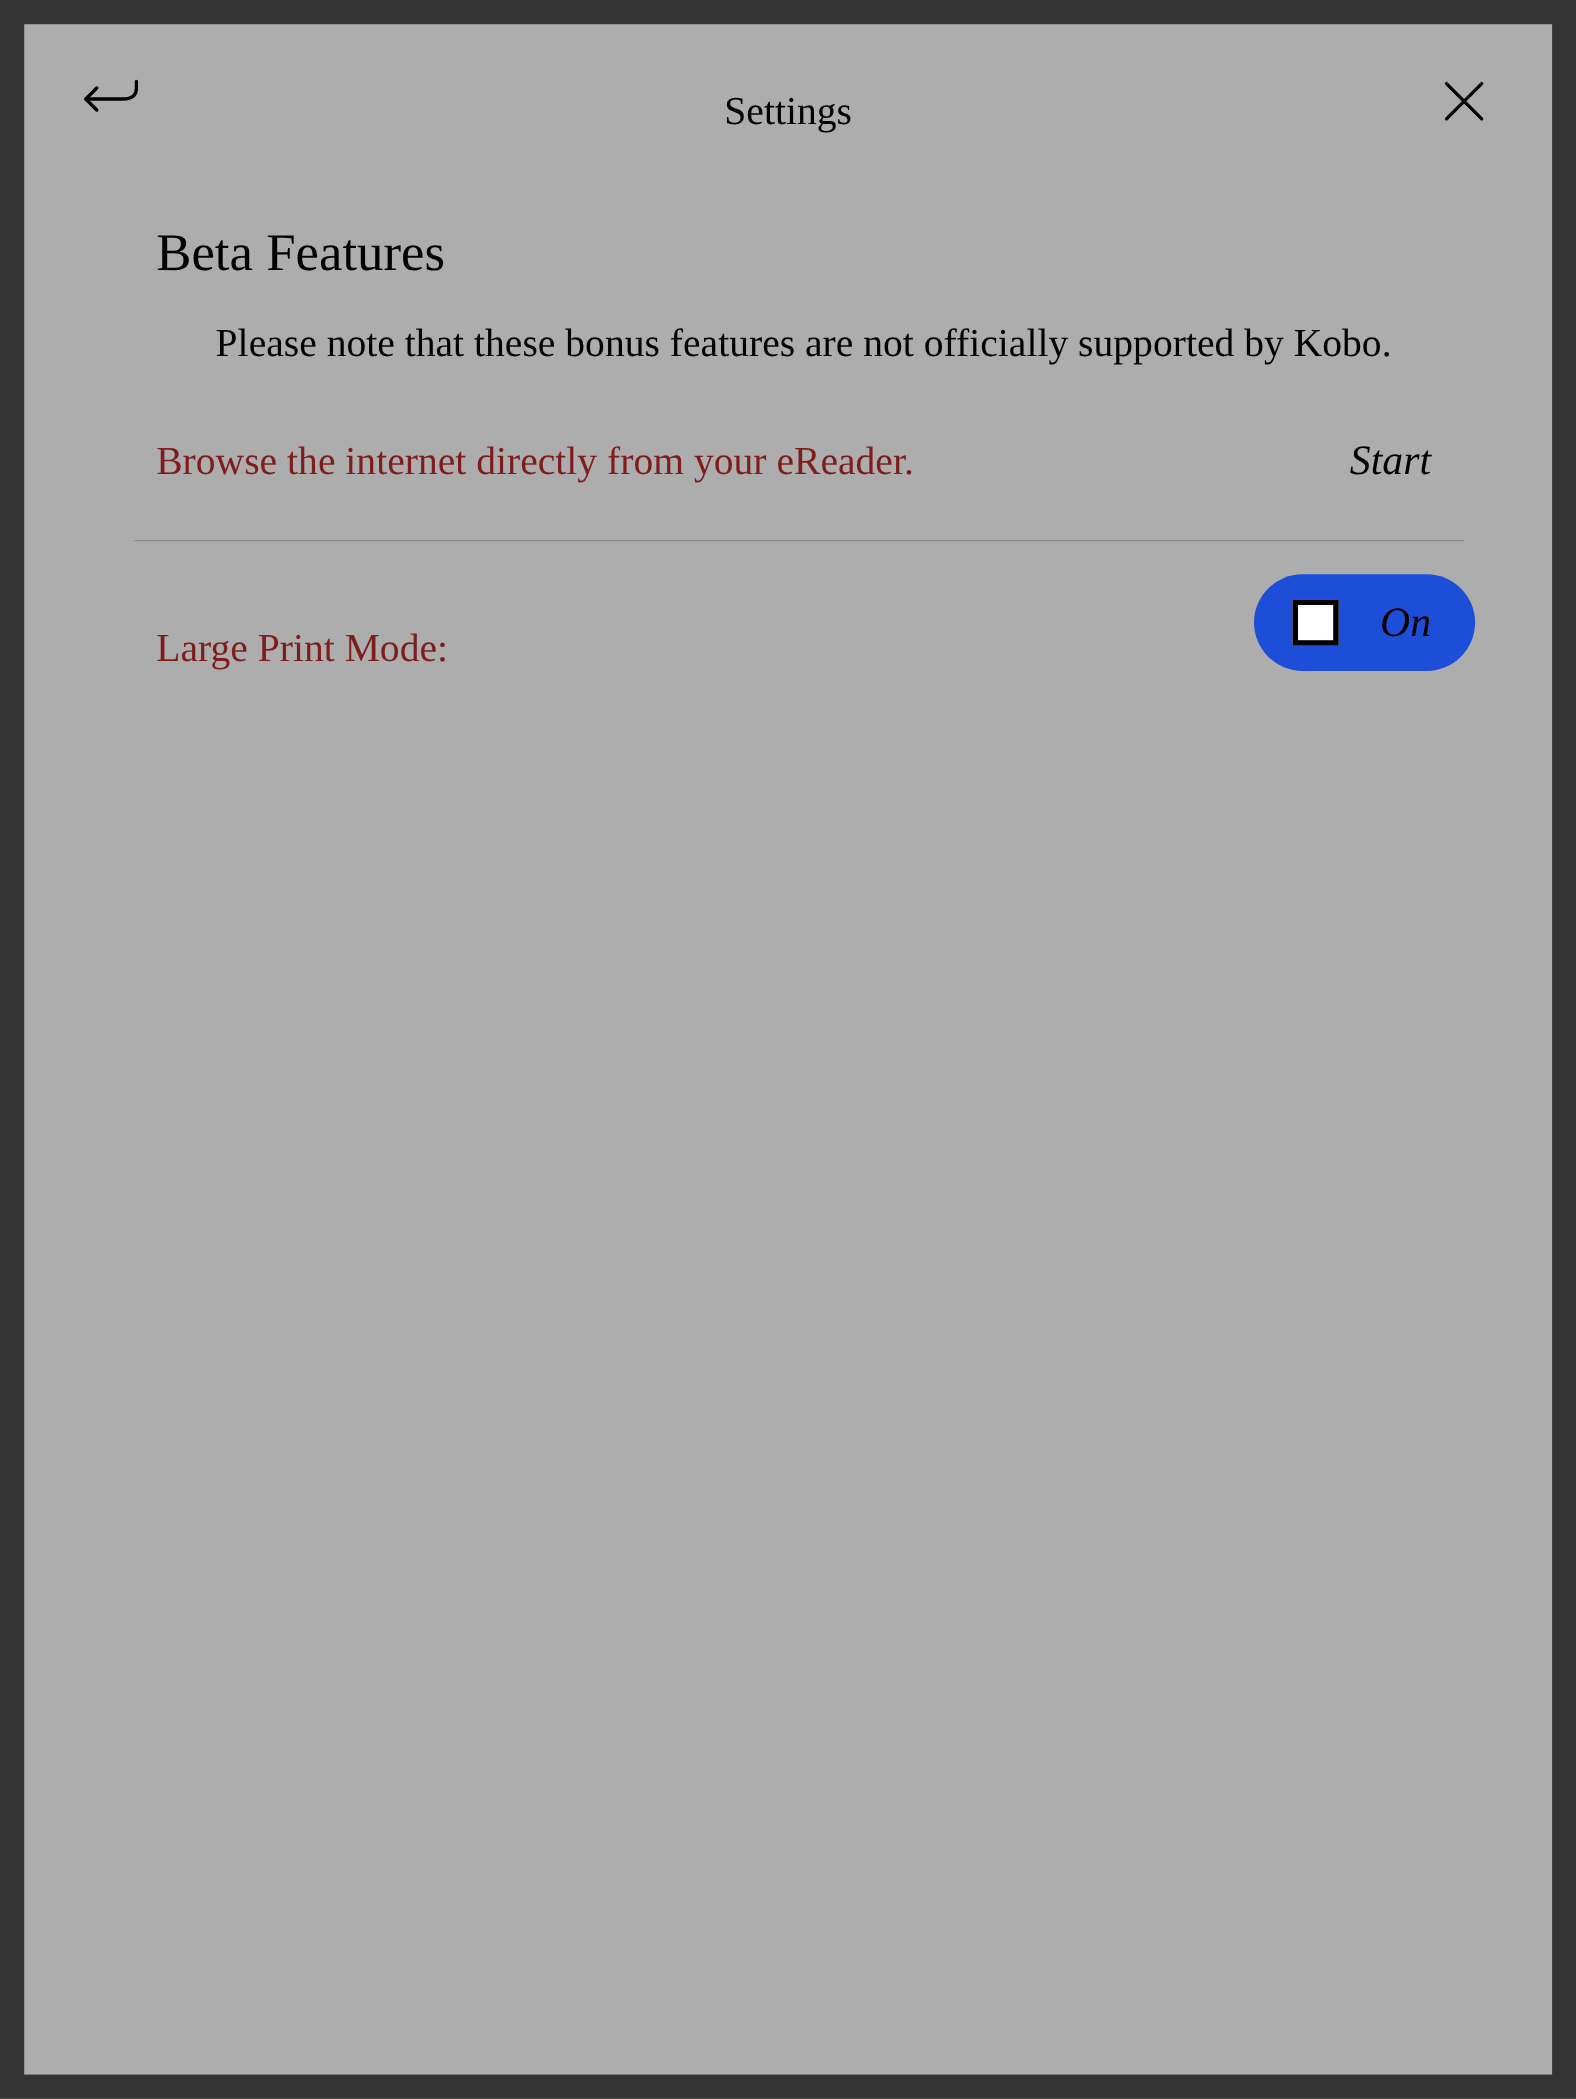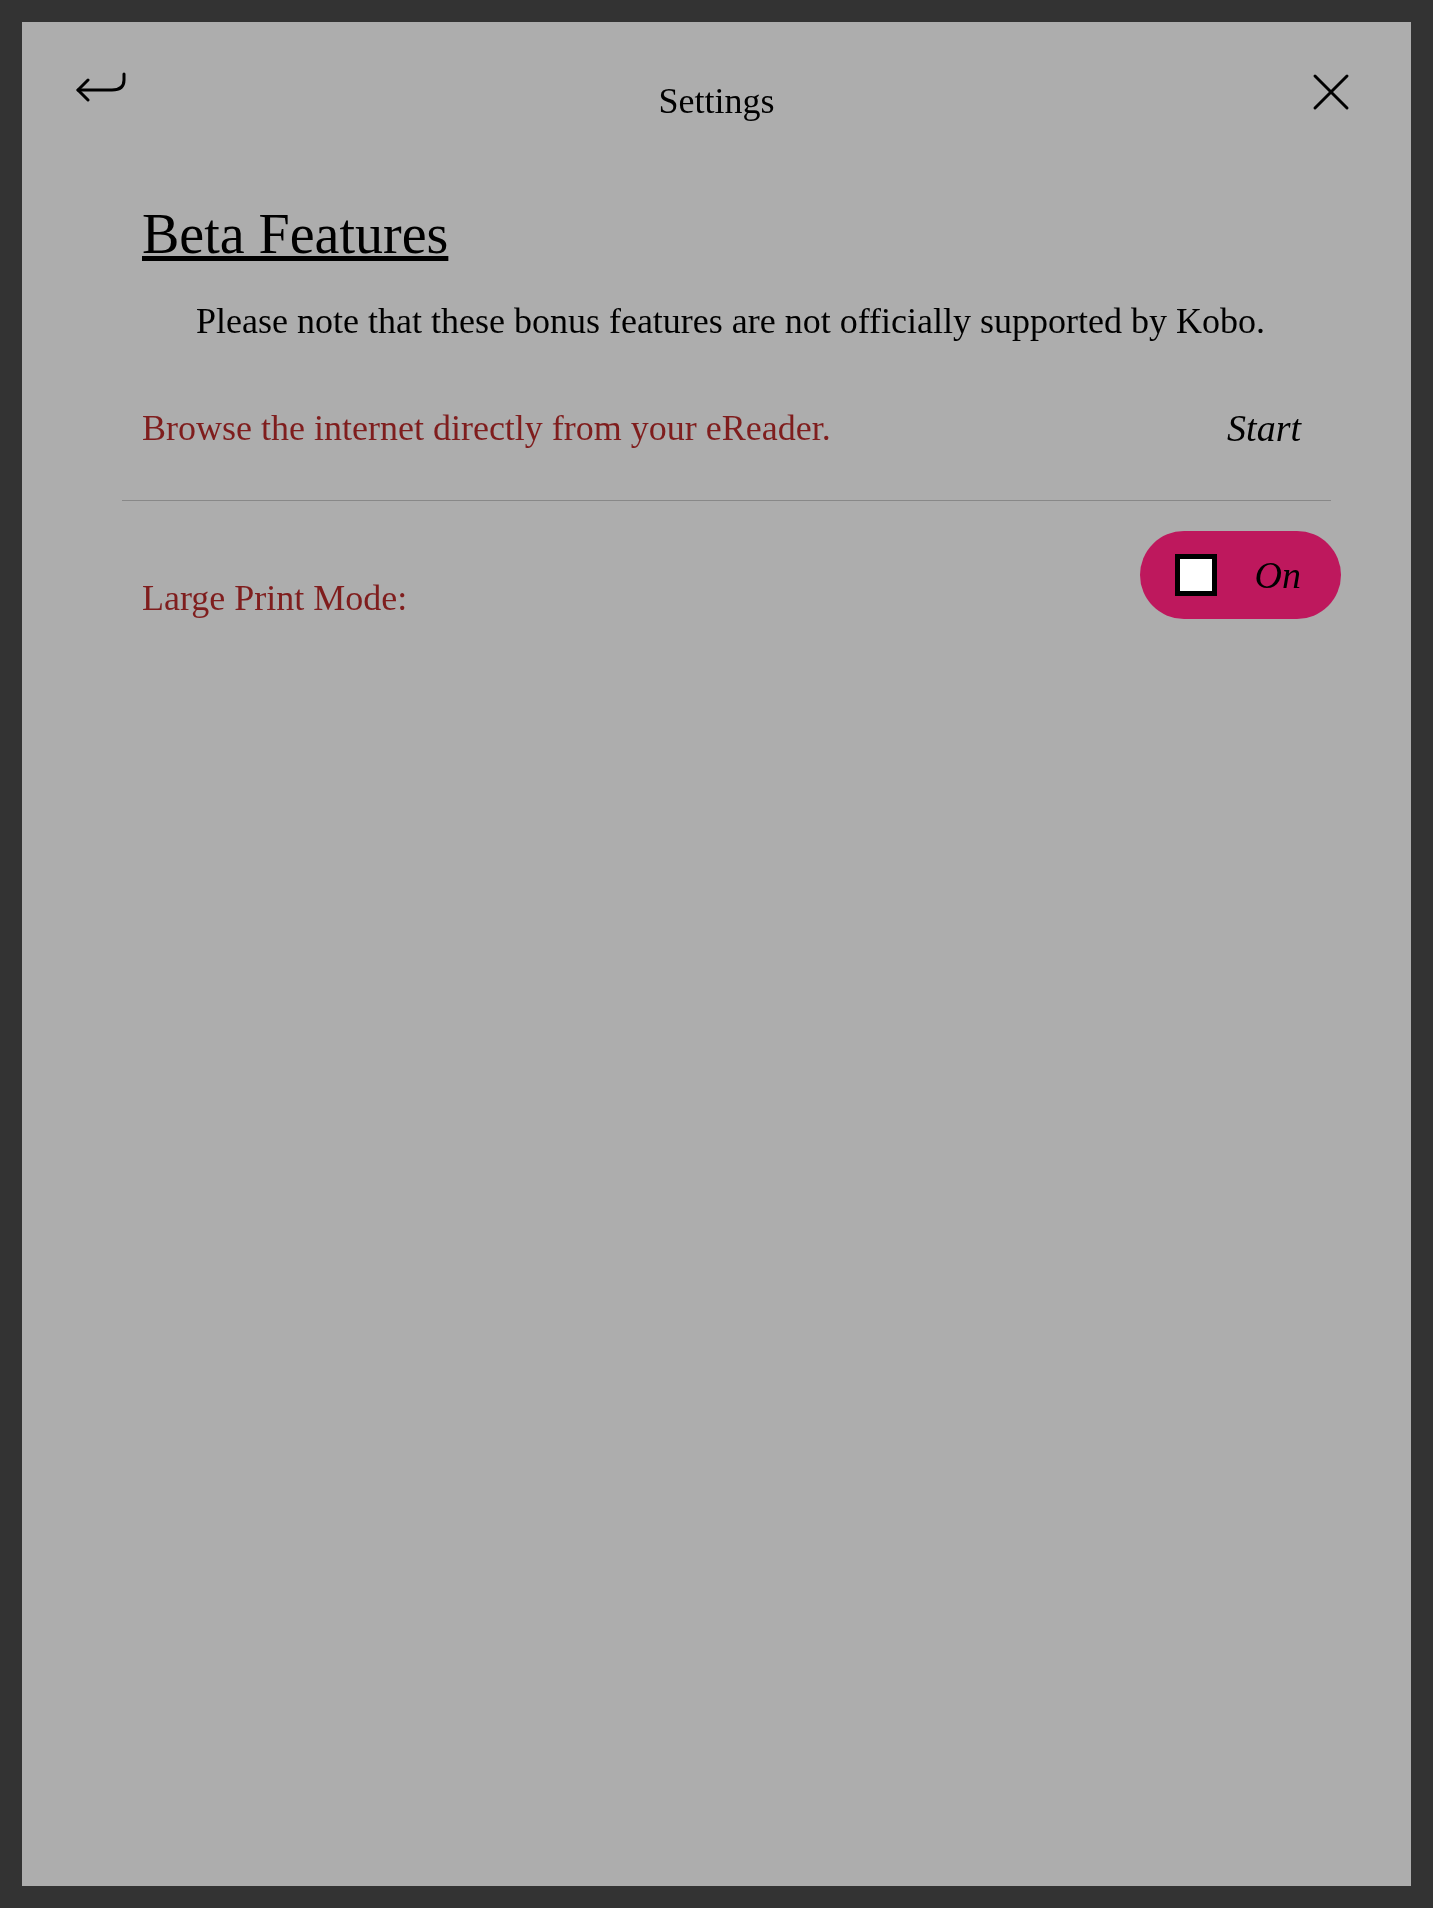--- a/index.html
+++ b/index.html
@@ -46,25 +46,24 @@
       height: 60px;
       display: flex;
       align-items: center;
       justify-content: center;
       cursor: pointer;
     }
     .content {
       padding: 50px 0 0 0;
     }
     .page-title {
-      font-size: 56px;
+      font-size: 48px;
       color: #000;
       padding: 0 0 30px 120px;
       font-weight: normal;
-      text-decoration: underline;
     }
     .description {
       font-size: 36px;
       color: #000;
       padding: 0 120px 25px 130px;
       line-height: 1.4;
       margin-left: 44px;
     }
     .section-header {
       background: #999999;
@@ -98,21 +97,21 @@
       cursor: pointer;
       padding-right: 10px;
     }
     .toggle-row {
       display: flex;
       align-items: flex-end;
       justify-content: space-between;
       padding: 30px 70px 30px 120px;
     }
     .toggle-pill {
-      background: #be185d;
+      background: #1d4ed8;
       border-radius: 60px;
       padding: 22px 40px 22px 35px;
       display: flex;
       align-items: center;
       gap: 38px;
       cursor: pointer;
       font-family: Liberation Serif, serif;
     }
     .toggle-checkbox {
       width: 42px;

